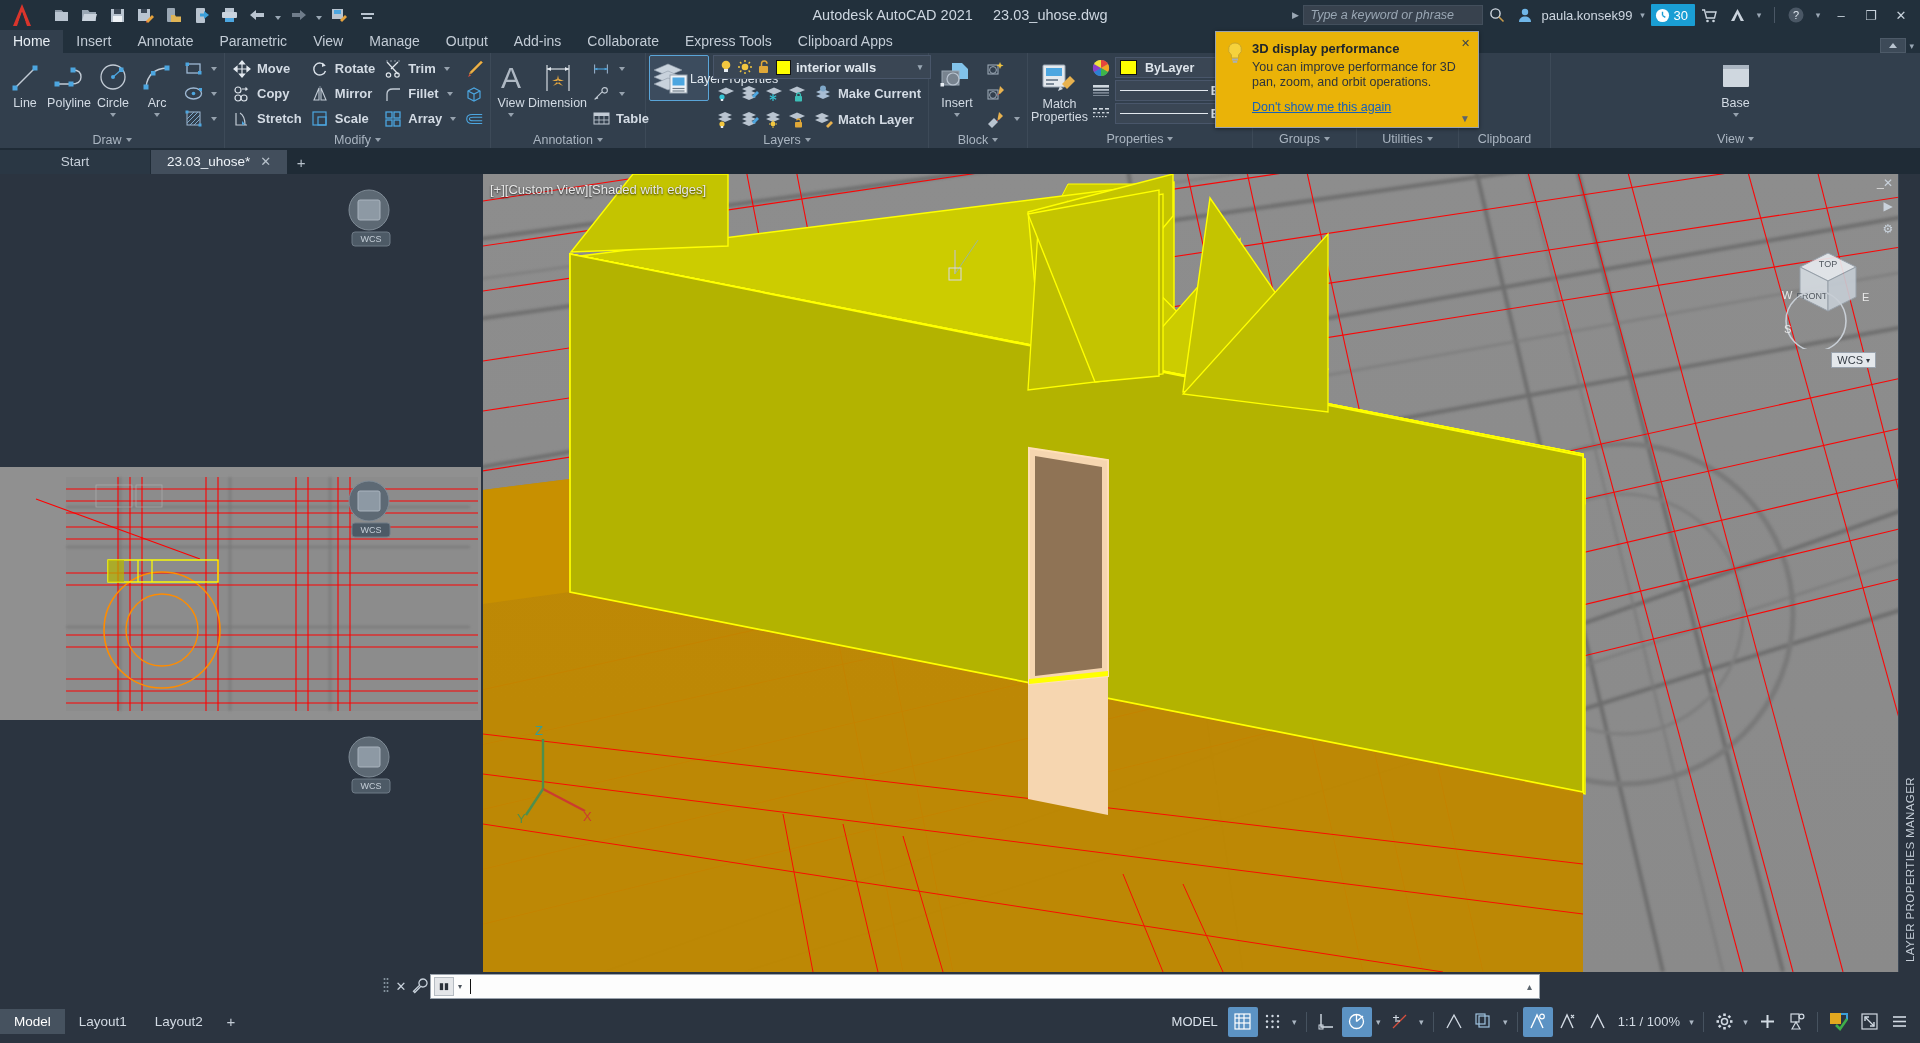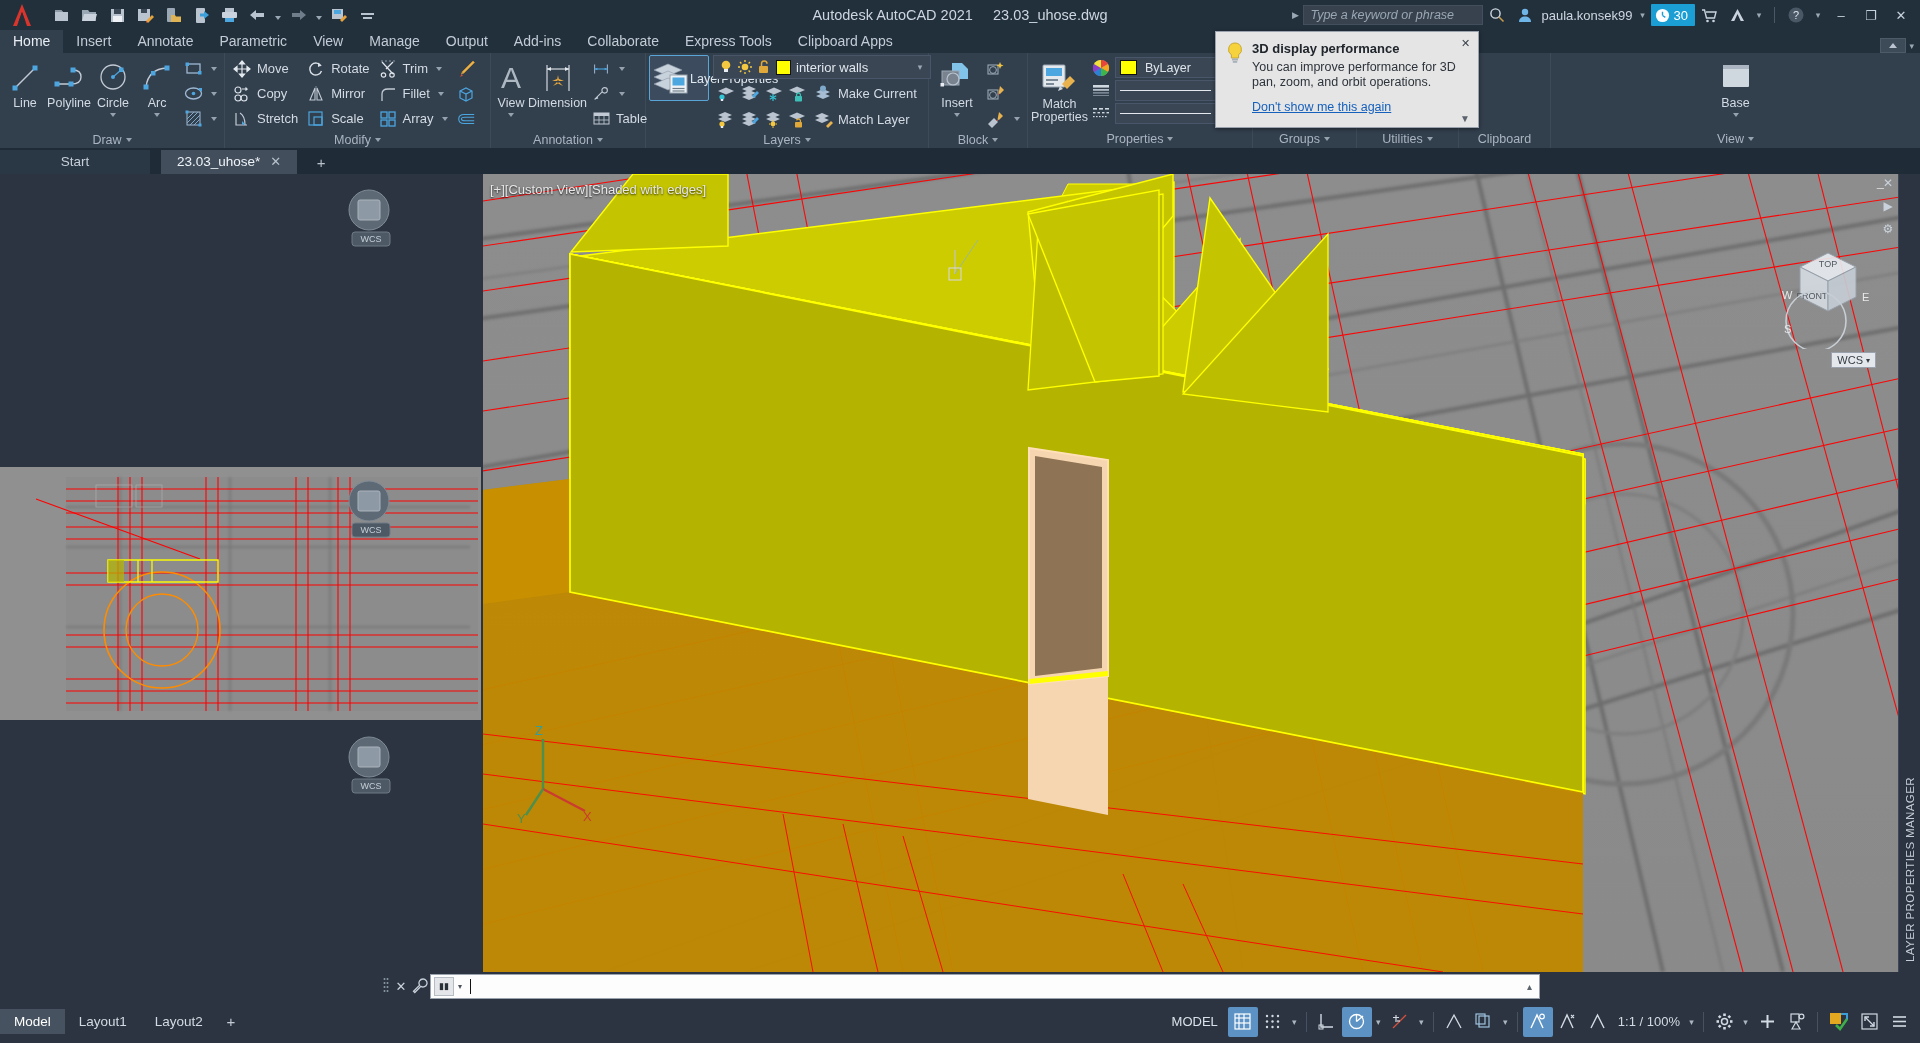--- a/index.html
+++ b/index.html
@@ -61,56 +61,56 @@
   .bigbtn .ico{ height:38px; display:flex; align-items:center; justify-content:center; }
   .bigbtn .lbl{ font-size:12.5px; color:#d3dbe4; text-align:center; line-height:13px; }
   .bigbtn .dc{ border-left:3.5px solid transparent; border-right:3.5px solid transparent;
     border-top:4px solid #96a2ae; margin-top:3px; }
 
   .smbtn{ height:25px; display:flex; align-items:center; gap:5px; padding:0 4px; border-radius:2px; }
   .smbtn .ico{ width:20px; height:20px; display:flex; align-items:center; justify-content:center; }
   .smbtn .lbl{ font-size:13px; color:#d3dbe4; white-space:nowrap; }
   .smbtn .dc{ border-left:3.5px solid transparent; border-right:3.5px solid transparent;
     border-top:4px solid #96a2ae; margin-left:3px; }
-  .col{ display:flex; flex-direction:column; }
+  .col{ display:flex; flex-direction:column;font-weight:bold; }
 
   .layerprops{ width:60px; border:1px solid #5aa5d8; background:#3c4c5e; border-radius:2px;
     display:flex; flex-direction:row; align-items:center; padding-top:2px; }
   .layerprops .lbl{ font-size:12.5px; color:#e2e9f0; text-align:center; line-height:13px; }
 
   .layerrow{ display:flex; align-items:center; height:24px; background:#3a4654;
     border:1px solid #49566a; padding:0 2px; }
   .lsw{ width:15px; height:15px; background:#ffff00; border:1px solid #111; margin:0 5px 0 3px; }
   .lname{ font-size:13px; color:#e0e7ee; width:116px; }
   .ldrop{ width:16px; text-align:center; color:#9aa7b4; font-size:9px; }
 
   .propbox{ display:flex; align-items:center; height:21px; background:#3a4654;
     border:1px solid #49566a; width:150px; padding:0 4px; }
   .propbox .t2{ font-size:12.5px; color:#dde4eb; }
   .propcaret{ width:13px; text-align:center; color:#9aa7b4; font-size:9px; }
 
   
   .balloon{ position:absolute; left:1215px; top:31px; width:264px; height:97px;
-    background:#e5e5e5; border:1px solid #9aa3ad; box-shadow:0 1px 4px rgba(0,0,0,.45); z-index:40; }
+    background:#eab308; border:1px solid #9aa3ad; box-shadow:0 1px 4px rgba(0,0,0,.45); z-index:40; }
   .balloon h4{ position:absolute; left:36px; top:9px; font-size:13px; color:#20262c; font-weight:bold; }
   .balloon p{ position:absolute; left:36px; top:28px; width:212px; font-size:12.5px;
     color:#2d343b; line-height:15px; }
   .balloon a{ position:absolute; left:36px; top:68px; font-size:12.5px; color:#1560bd;
     text-decoration:underline; }
   .balloon .bclose{ position:absolute; right:5px; top:4px; width:15px; height:15px;
     border-radius:50%; display:flex; align-items:center; justify-content:center;
     font-size:11px; color:#3b434b; }
   .balloon .bulb{ position:absolute; left:9px; top:10px; }
   .balloon .bcar{ position:absolute; right:8px; bottom:3px; color:#5b646d; font-size:10px; }
 
   
   .filetabs{ position:absolute; left:0; top:148px; width:1920px; height:26px;
     background:#1f2b36; display:flex; align-items:flex-end; }
   .ftab{ height:24px; padding:0 16px; font-size:13.5px; color:#c6cfd9; line-height:24px;
-    background:#2a3744; margin-right:11px; display:flex; align-items:center; gap:10px; }
+    background:#2a3744; margin-right:1px; display:flex; align-items:center; gap:10px; }
   .ftab.active{ background:#424e5c; color:#eef3f8; }
   .ftab .x{ font-size:13px; color:#b7c1cb; }
   .ftplus{ width:26px; height:24px; display:flex; align-items:center; justify-content:center;
     color:#b7c1cb; font-size:15px; }
 
   
   .canvas{ position:absolute; left:0; top:174px; width:1920px; height:798px;
     background:#2b3440; overflow:hidden; }
   .vp{ position:absolute; overflow:hidden; }
   .vp.main{ left:483px; top:0; width:1437px; height:798px; background:#8a8a8a; }

